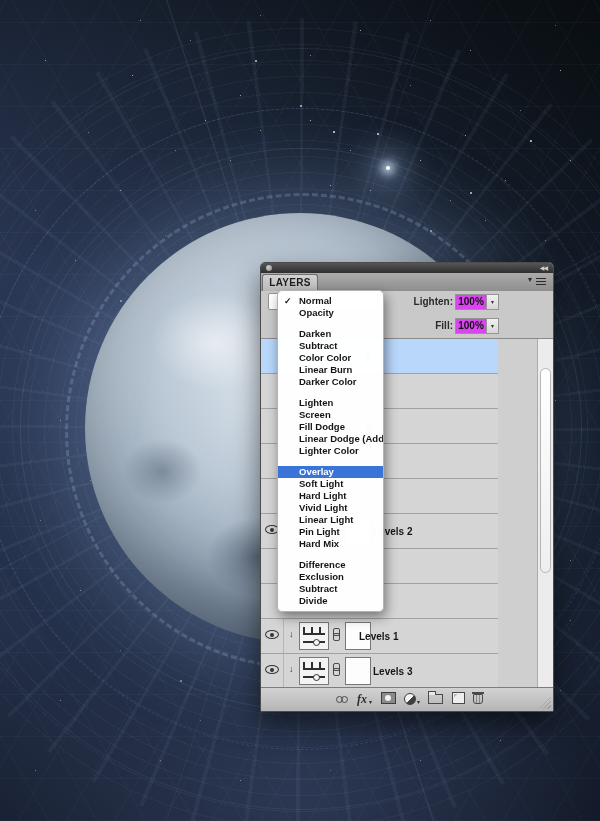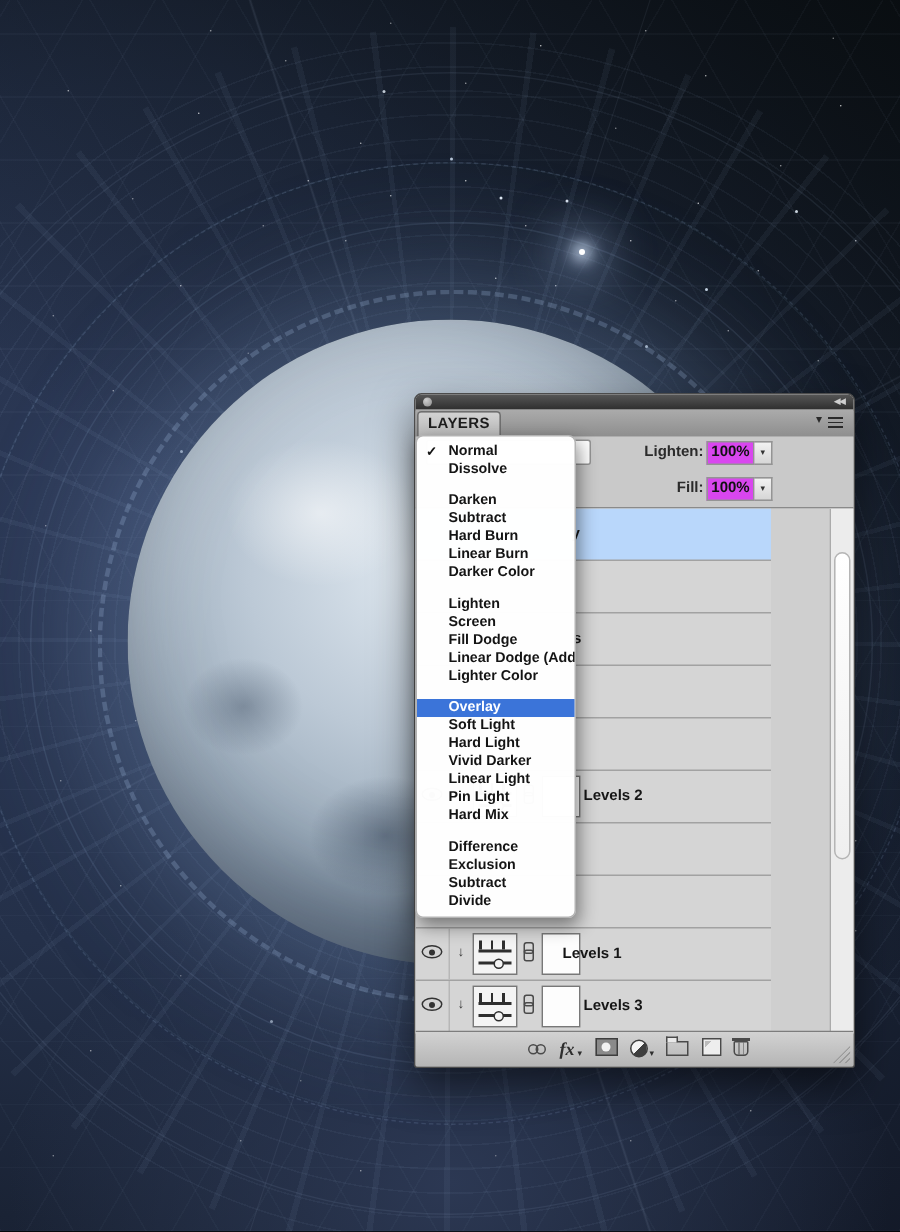--- a/index.html
+++ b/index.html
@@ -60,21 +60,21 @@
       radial-gradient(120px 90px at 63% 22%, rgba(235,245,255,.35), transparent 70%),
       radial-gradient(70px 55px at 40% 80%, rgba(45,60,80,.50), transparent 72%),
       radial-gradient(95px 75px at 66% 62%, rgba(60,75,95,.42), transparent 72%),
       radial-gradient(55px 45px at 18% 60%, rgba(55,70,90,.40), transparent 72%),
       radial-gradient(45px 35px at 55% 88%, rgba(50,65,85,.45), transparent 72%),
       radial-gradient(circle at 45% 38%, #dfe8f0 0%, #bcc9d6 32%, #97a8b8 58%, #73859a 78%, #55657a 96%);
     box-shadow:0 0 80px 30px rgba(140,172,218,.28),
       inset -18px -30px 70px rgba(12,20,35,.45),
       inset 12px 18px 50px rgba(255,255,255,.22);}
   
-  .panel{position:absolute;left:276px;top:262px;width:294px;height:450px;z-index:10;
+  .panel{position:absolute;left:260px;top:262px;width:294px;height:450px;z-index:10;
     border:1px solid #4c4c4c;box-sizing:border-box;border-radius:5px 5px 2px 2px;
     box-shadow:0 12px 28px rgba(0,0,0,.55);background:#c9c9c9;}
   .titlebar{position:absolute;left:0;top:0;right:0;height:10px;border-radius:4px 4px 0 0;
     background:linear-gradient(#565656,#2f2f2f);border-bottom:1px solid #1f1f1f;}
   .tb-close{position:absolute;left:5px;top:2px;width:6px;height:6px;border-radius:50%;
     background:radial-gradient(circle at 35% 30%, #cfcfcf, #8a8a8a);}
   .tb-collapse{position:absolute;right:6px;top:0;font-size:6px;line-height:10px;color:#cfcfcf;letter-spacing:-1px;}
   .tabbar{position:absolute;left:0;top:10px;right:0;height:18px;
     background:linear-gradient(#ababab,#8e8e8e);border-bottom:1px solid #7a7a7a;}
   .tab{position:absolute;left:1px;top:1px;width:56px;height:17px;box-sizing:border-box;
@@ -257,41 +257,41 @@
         <span class="tbi i-adj" style="left: 143px;"></span>
         <span class="tbi i-group" style="left: 167px;"></span>
         <span class="tbi i-new" style="left: 191px;"></span>
         <span class="tbi i-trash" style="left: 212px;"></span>
       </div>
   </div>
 
   <div class="menu" id="blend-menu">
       <div class="menu-group">
         <div class="menu-item"><span class="chk">✓</span><span>Normal</span></div>
-        <div class="menu-item"><span>Dissolve</span></div>
+        <div class="menu-item"><span>Opacity</span></div>
       </div>
       <div class="menu-group">
         <div class="menu-item"><span>Darken</span></div>
         <div class="menu-item"><span>Subtract</span></div>
-        <div class="menu-item"><span>Hard Burn</span></div>
+        <div class="menu-item"><span>Color Color</span></div>
         <div class="menu-item"><span>Linear Burn</span></div>
         <div class="menu-item"><span>Darker Color</span></div>
       </div>
       <div class="menu-group">
         <div class="menu-item"><span>Lighten</span></div>
         <div class="menu-item"><span>Screen</span></div>
         <div class="menu-item"><span>Fill Dodge</span></div>
         <div class="menu-item"><span>Linear Dodge (Add)</span></div>
         <div class="menu-item"><span>Lighter Color</span></div>
       </div>
       <div class="menu-group">
         <div class="menu-item hl"><span>Overlay</span></div>
         <div class="menu-item"><span>Soft Light</span></div>
         <div class="menu-item"><span>Hard Light</span></div>
-        <div class="menu-item"><span>Vivid Darker</span></div>
+        <div class="menu-item"><span>Vivid Light</span></div>
         <div class="menu-item"><span>Linear Light</span></div>
         <div class="menu-item"><span>Pin Light</span></div>
         <div class="menu-item"><span>Hard Mix</span></div>
       </div>
       <div class="menu-group">
         <div class="menu-item"><span>Difference</span></div>
         <div class="menu-item"><span>Exclusion</span></div>
         <div class="menu-item"><span>Subtract</span></div>
         <div class="menu-item"><span>Divide</span></div>
       </div>

